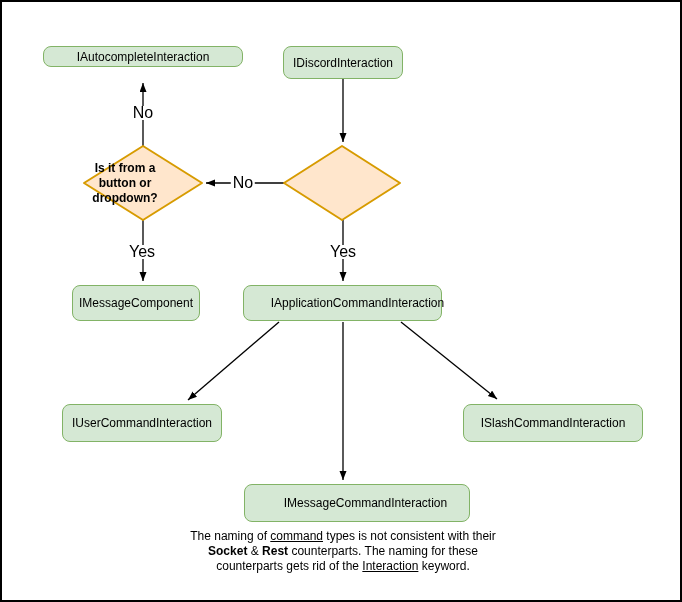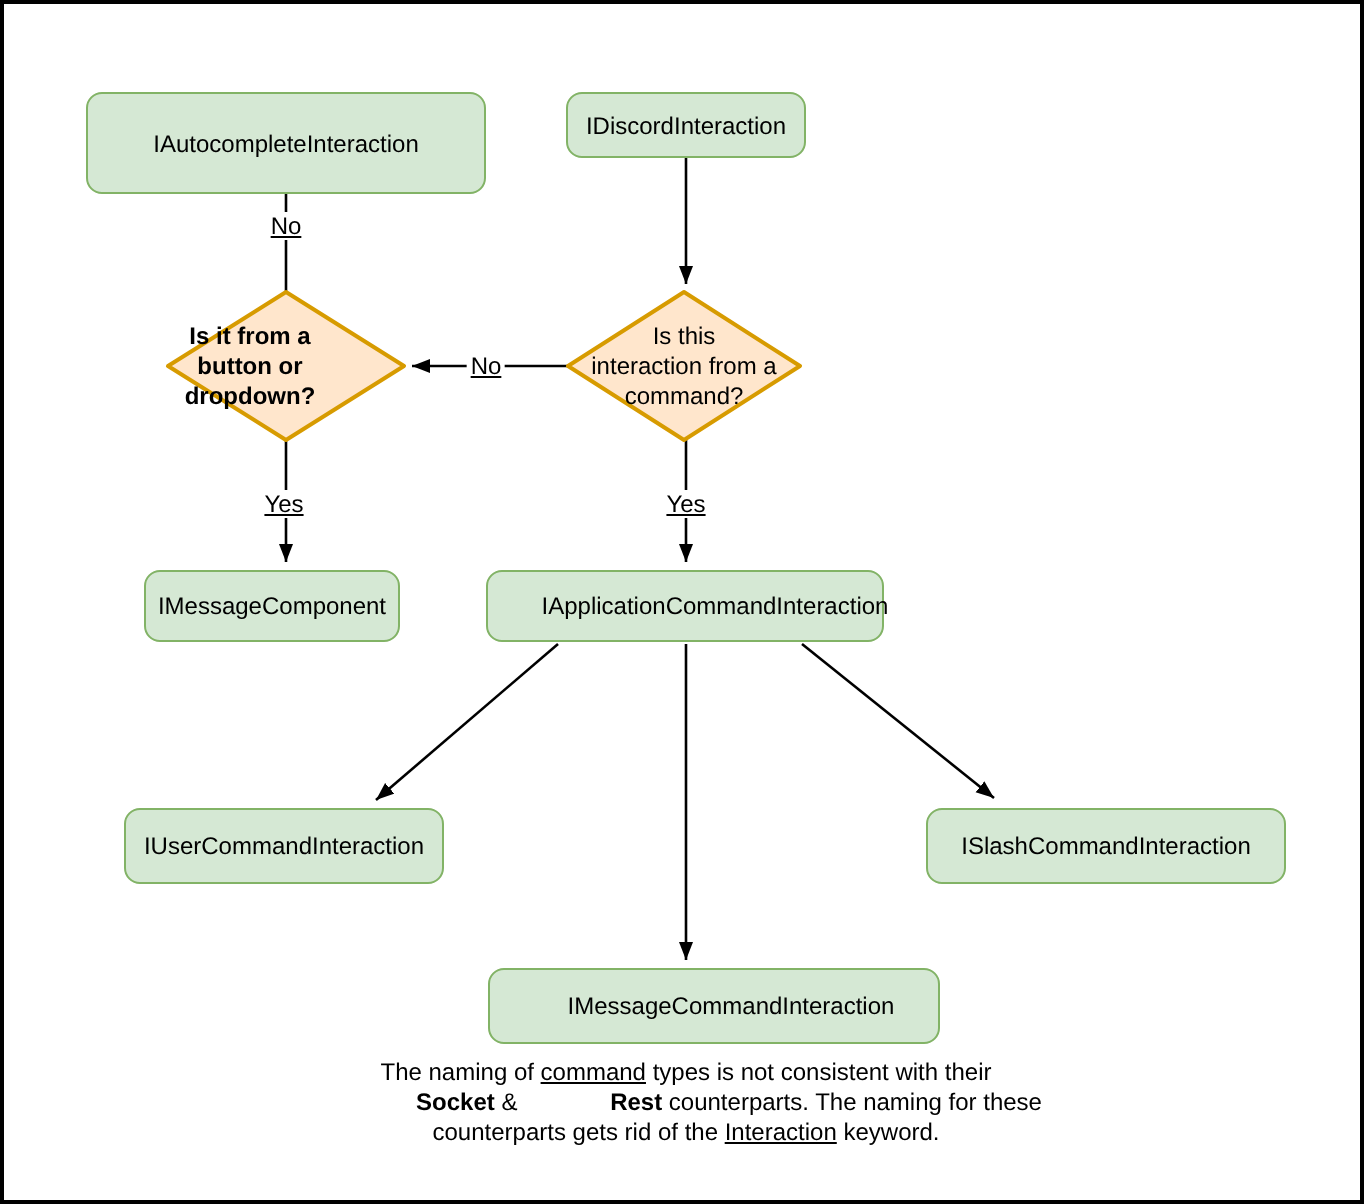--- a/index.html
+++ b/index.html
@@ -30,30 +30,30 @@
     font-size:12px;line-height:15px;
     text-align:center;
     white-space:pre-line;
     pointer-events:none;
   }
   .edge-label{
     position:absolute;
     transform:translate(-50%,-50%);
     background:#ffffff;
     padding:0 2px;
-    font-size:12px;line-height:14px;text-decoration:underline;
+    font-size:16px;line-height:14px;
   }
   .caption{
     position:absolute;
     left:0;top:527px;width:682px;
     text-align:center;
     font-size:12px;line-height:15px;
   }
   .caption .u{text-decoration:underline;}
-  .caption .b{font-weight:bold;margin-left:43px;}
+  .caption .b{font-weight:bold;}
 </style>
 </head>
 <body>
 
 <div id="canvas">
 
   <svg id="edges" width="682" height="602" viewBox="0 0 682 602">
     <defs>
       <marker id="arrow" markerUnits="userSpaceOnUse" markerWidth="12" markerHeight="10" refX="9" refY="3.5" orient="auto">
         <path d="M0,0 L9,3.5 L0,7 Z" fill="#000"></path>
@@ -66,41 +66,38 @@
     <line x1="141" y1="218" x2="141" y2="279" stroke="#000" stroke-width="1.3" marker-end="url(#arrow)"></line>
     <line x1="341" y1="218" x2="341" y2="279" stroke="#000" stroke-width="1.3" marker-end="url(#arrow)"></line>
     <line x1="277" y1="320" x2="186" y2="398" stroke="#000" stroke-width="1.3" marker-end="url(#arrow)"></line>
     <line x1="341" y1="320" x2="341" y2="478" stroke="#000" stroke-width="1.3" marker-end="url(#arrow)"></line>
     <line x1="399" y1="320" x2="495" y2="397" stroke="#000" stroke-width="1.3" marker-end="url(#arrow)"></line>
 
     <polygon points="141,144 200,181 141,218 82,181" fill="#ffe6cc" stroke="#d79b00" stroke-width="2" stroke-linejoin="round"></polygon>
     <polygon points="340,144 398,181 340,218 282,181" fill="#ffe6cc" stroke="#d79b00" stroke-width="2" stroke-linejoin="round"></polygon>
   </svg>
 
-  <div class="node" style="left:41px;top:44px;width:200px;height:51px;text-align:right;">IAutocompleteInteraction</div>
+  <div class="node" style="left:41px;top:44px;width:200px;height:21px;text-align:right;">IAutocompleteInteraction</div>
 
   <div class="node" style="left:281px;top:44px;width:120px;height:33px;">IDiscordInteraction</div>
 
   <div class="node" style="left:70px;top:283px;width:128px;height:36px;">IMessageComponent</div>
 
   <div class="node" style="left:241px;top:283px;width:199px;height:36px;padding-left:30px;">IApplicationCommandInteraction</div>
 
   <div class="node" style="left:60px;top:402px;width:160px;height:38px;">IUserCommandInteraction</div>
 
   <div class="node" style="left:461px;top:402px;width:180px;height:38px;">ISlashCommandInteraction</div>
 
   <div class="node" style="left:242px;top:482px;width:226px;height:38px;padding-left:17px;">IMessageCommandInteraction</div>
 
   <div class="decision-label" style="left:64px;top:144px;width:118px;height:74px;font-weight:bold;">Is it from a
 button or
 dropdown?</div>
 
-  <div class="decision-label" style="left:282px;top:144px;width:116px;height:74px;">Is this
-interaction from a
-command?</div>
 
   <div class="edge-label" style="left:141px;top:111px;">No</div>
 
   <div class="edge-label" style="left:241px;top:181px;">No</div>
 
   <div class="edge-label" style="left:140px;top:250px;">Yes</div>
 
   <div class="edge-label" style="left:341px;top:250px;">Yes</div>
 
   <div class="caption">

